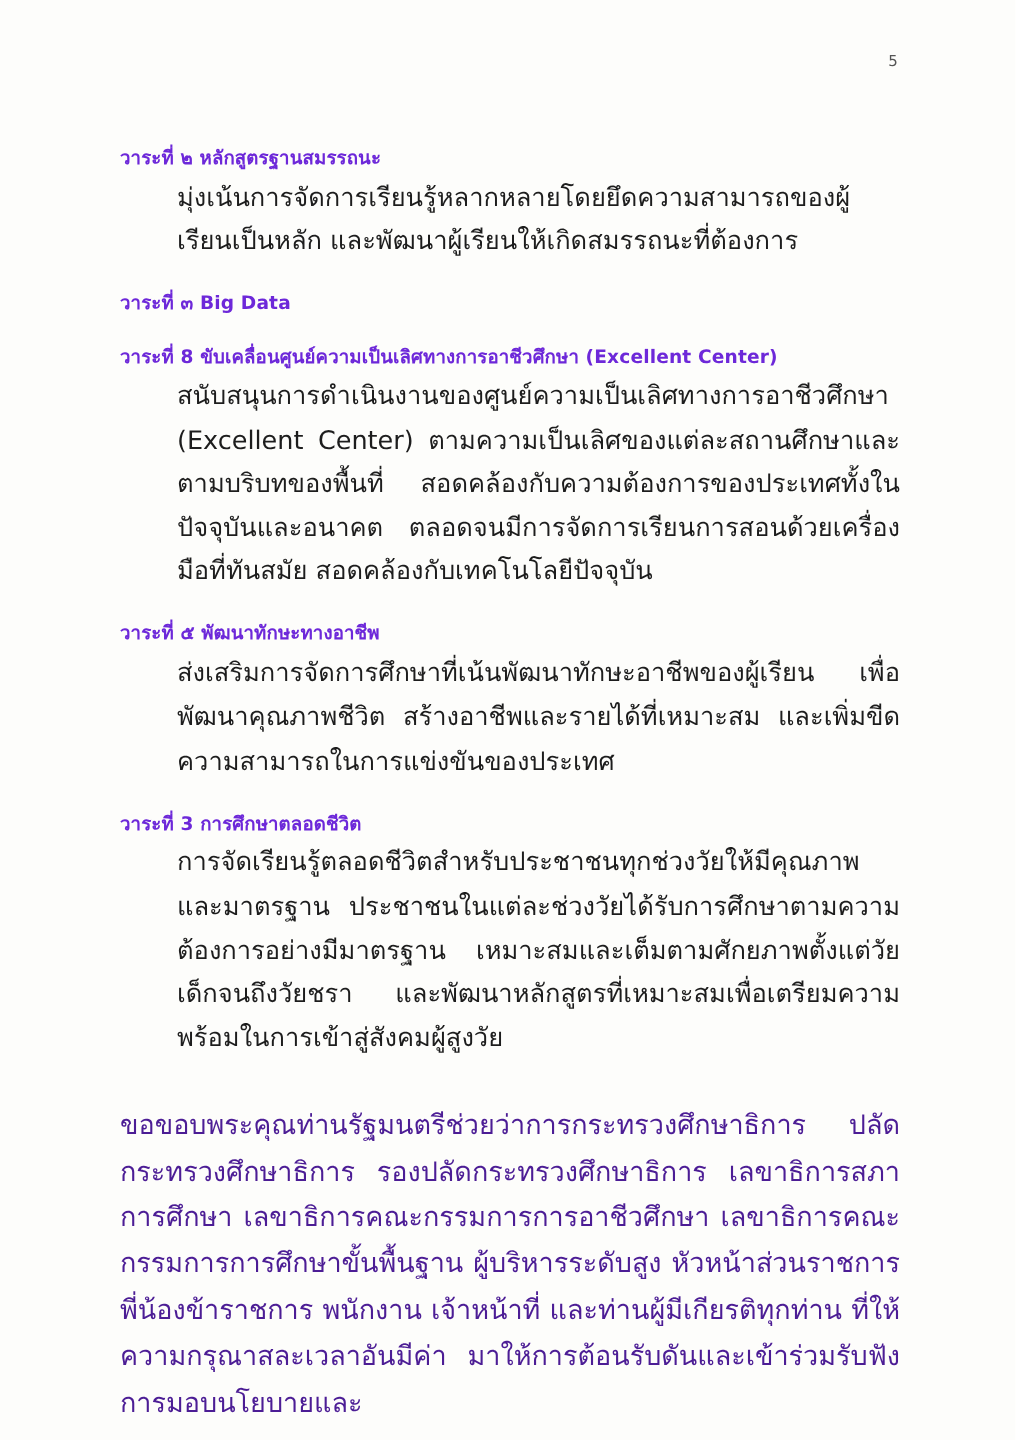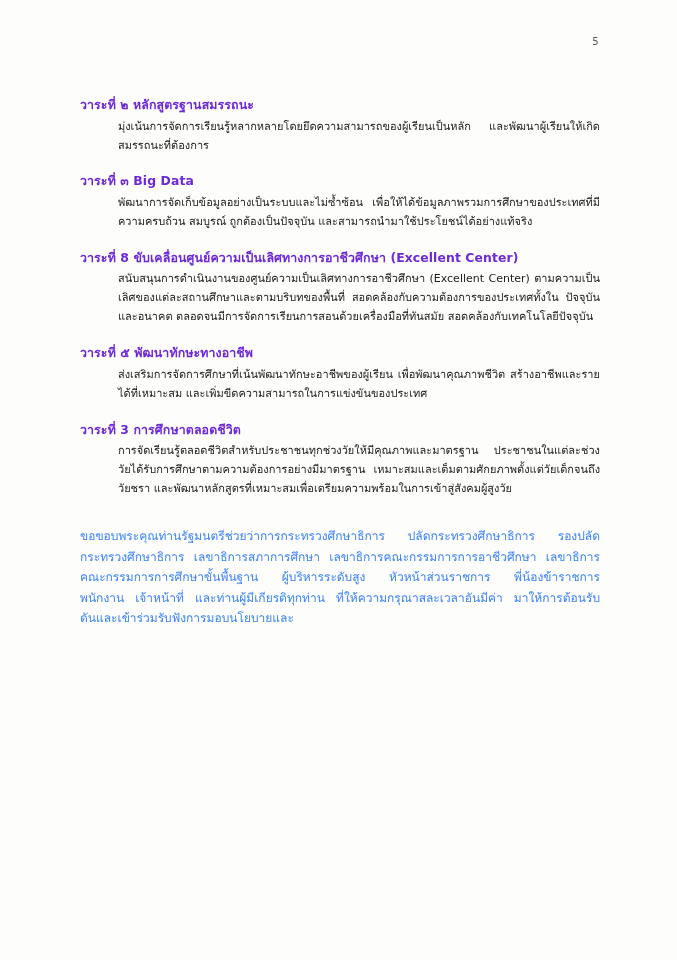--- a/index.html
+++ b/index.html
@@ -41,55 +41,53 @@
   }
   .section-heading {
     font-size: 12.4px;
     font-weight: bold;
     color: #6d28d9;
     line-height: 1.5;
     margin: 0 0 3px 0;
     letter-spacing: 0.1px;
   }
   .section-body {
-    font-size: 11px;
+    font-size: 17px;
     line-height: 1.72;
     color: #1d1d1d;
     margin: 0;
     text-align: justify;
     text-justify: inter-word;
     padding-left: 38px;
   }
   .closing {
     margin-top: 28px;
-    font-size: 12px;
+    font-size: 18px;
     line-height: 1.72;
-    color: #3b82f6;
+    color: #4c1d95;
     text-align: justify;
     text-justify: inter-word;
-    font-family: Liberation Mono, monospace;
   }
 </style>
 </head>
 <body>
 
 <div class="page">
 
   <div class="page-number">5</div>
 
   <div class="content">
 
     <div class="section">
       <p class="section-heading">วาระที่ ๒ หลักสูตรฐานสมรรถนะ</p>
       <p class="section-body">มุ่งเน้นการจัดการเรียนรู้หลากหลายโดยยึดความสามารถของผู้เรียนเป็นหลัก และพัฒนาผู้เรียนให้เกิดสมรรถนะที่ต้องการ</p>
     </div>
 
     <div class="section">
       <p class="section-heading">วาระที่ ๓ Big Data</p>
-      <p class="section-body">พัฒนาการจัดเก็บข้อมูลอย่างเป็นระบบและไม่ซ้ำซ้อน เพื่อให้ได้ข้อมูลภาพรวมการศึกษาของประเทศที่มีความครบถ้วน สมบูรณ์ ถูกต้องเป็นปัจจุบัน และสามารถนำมาใช้ประโยชน์ได้อย่างแท้จริง</p>
     </div>
 
     <div class="section">
       <p class="section-heading">วาระที่ 8 ขับเคลื่อนศูนย์ความเป็นเลิศทางการอาชีวศึกษา (Excellent Center)</p>
       <p class="section-body">สนับสนุนการดำเนินงานของศูนย์ความเป็นเลิศทางการอาชีวศึกษา (Excellent Center) ตามความเป็นเลิศของแต่ละสถานศึกษาและตามบริบทของพื้นที่ สอดคล้องกับความต้องการของประเทศทั้งใน ปัจจุบันและอนาคต ตลอดจนมีการจัดการเรียนการสอนด้วยเครื่องมือที่ทันสมัย สอดคล้องกับเทคโนโลยีปัจจุบัน</p>
     </div>
 
     <div class="section">
       <p class="section-heading">วาระที่ ๕ พัฒนาทักษะทางอาชีพ</p>
       <p class="section-body">ส่งเสริมการจัดการศึกษาที่เน้นพัฒนาทักษะอาชีพของผู้เรียน เพื่อพัฒนาคุณภาพชีวิต สร้างอาชีพและรายได้ที่เหมาะสม และเพิ่มขีดความสามารถในการแข่งขันของประเทศ</p>

